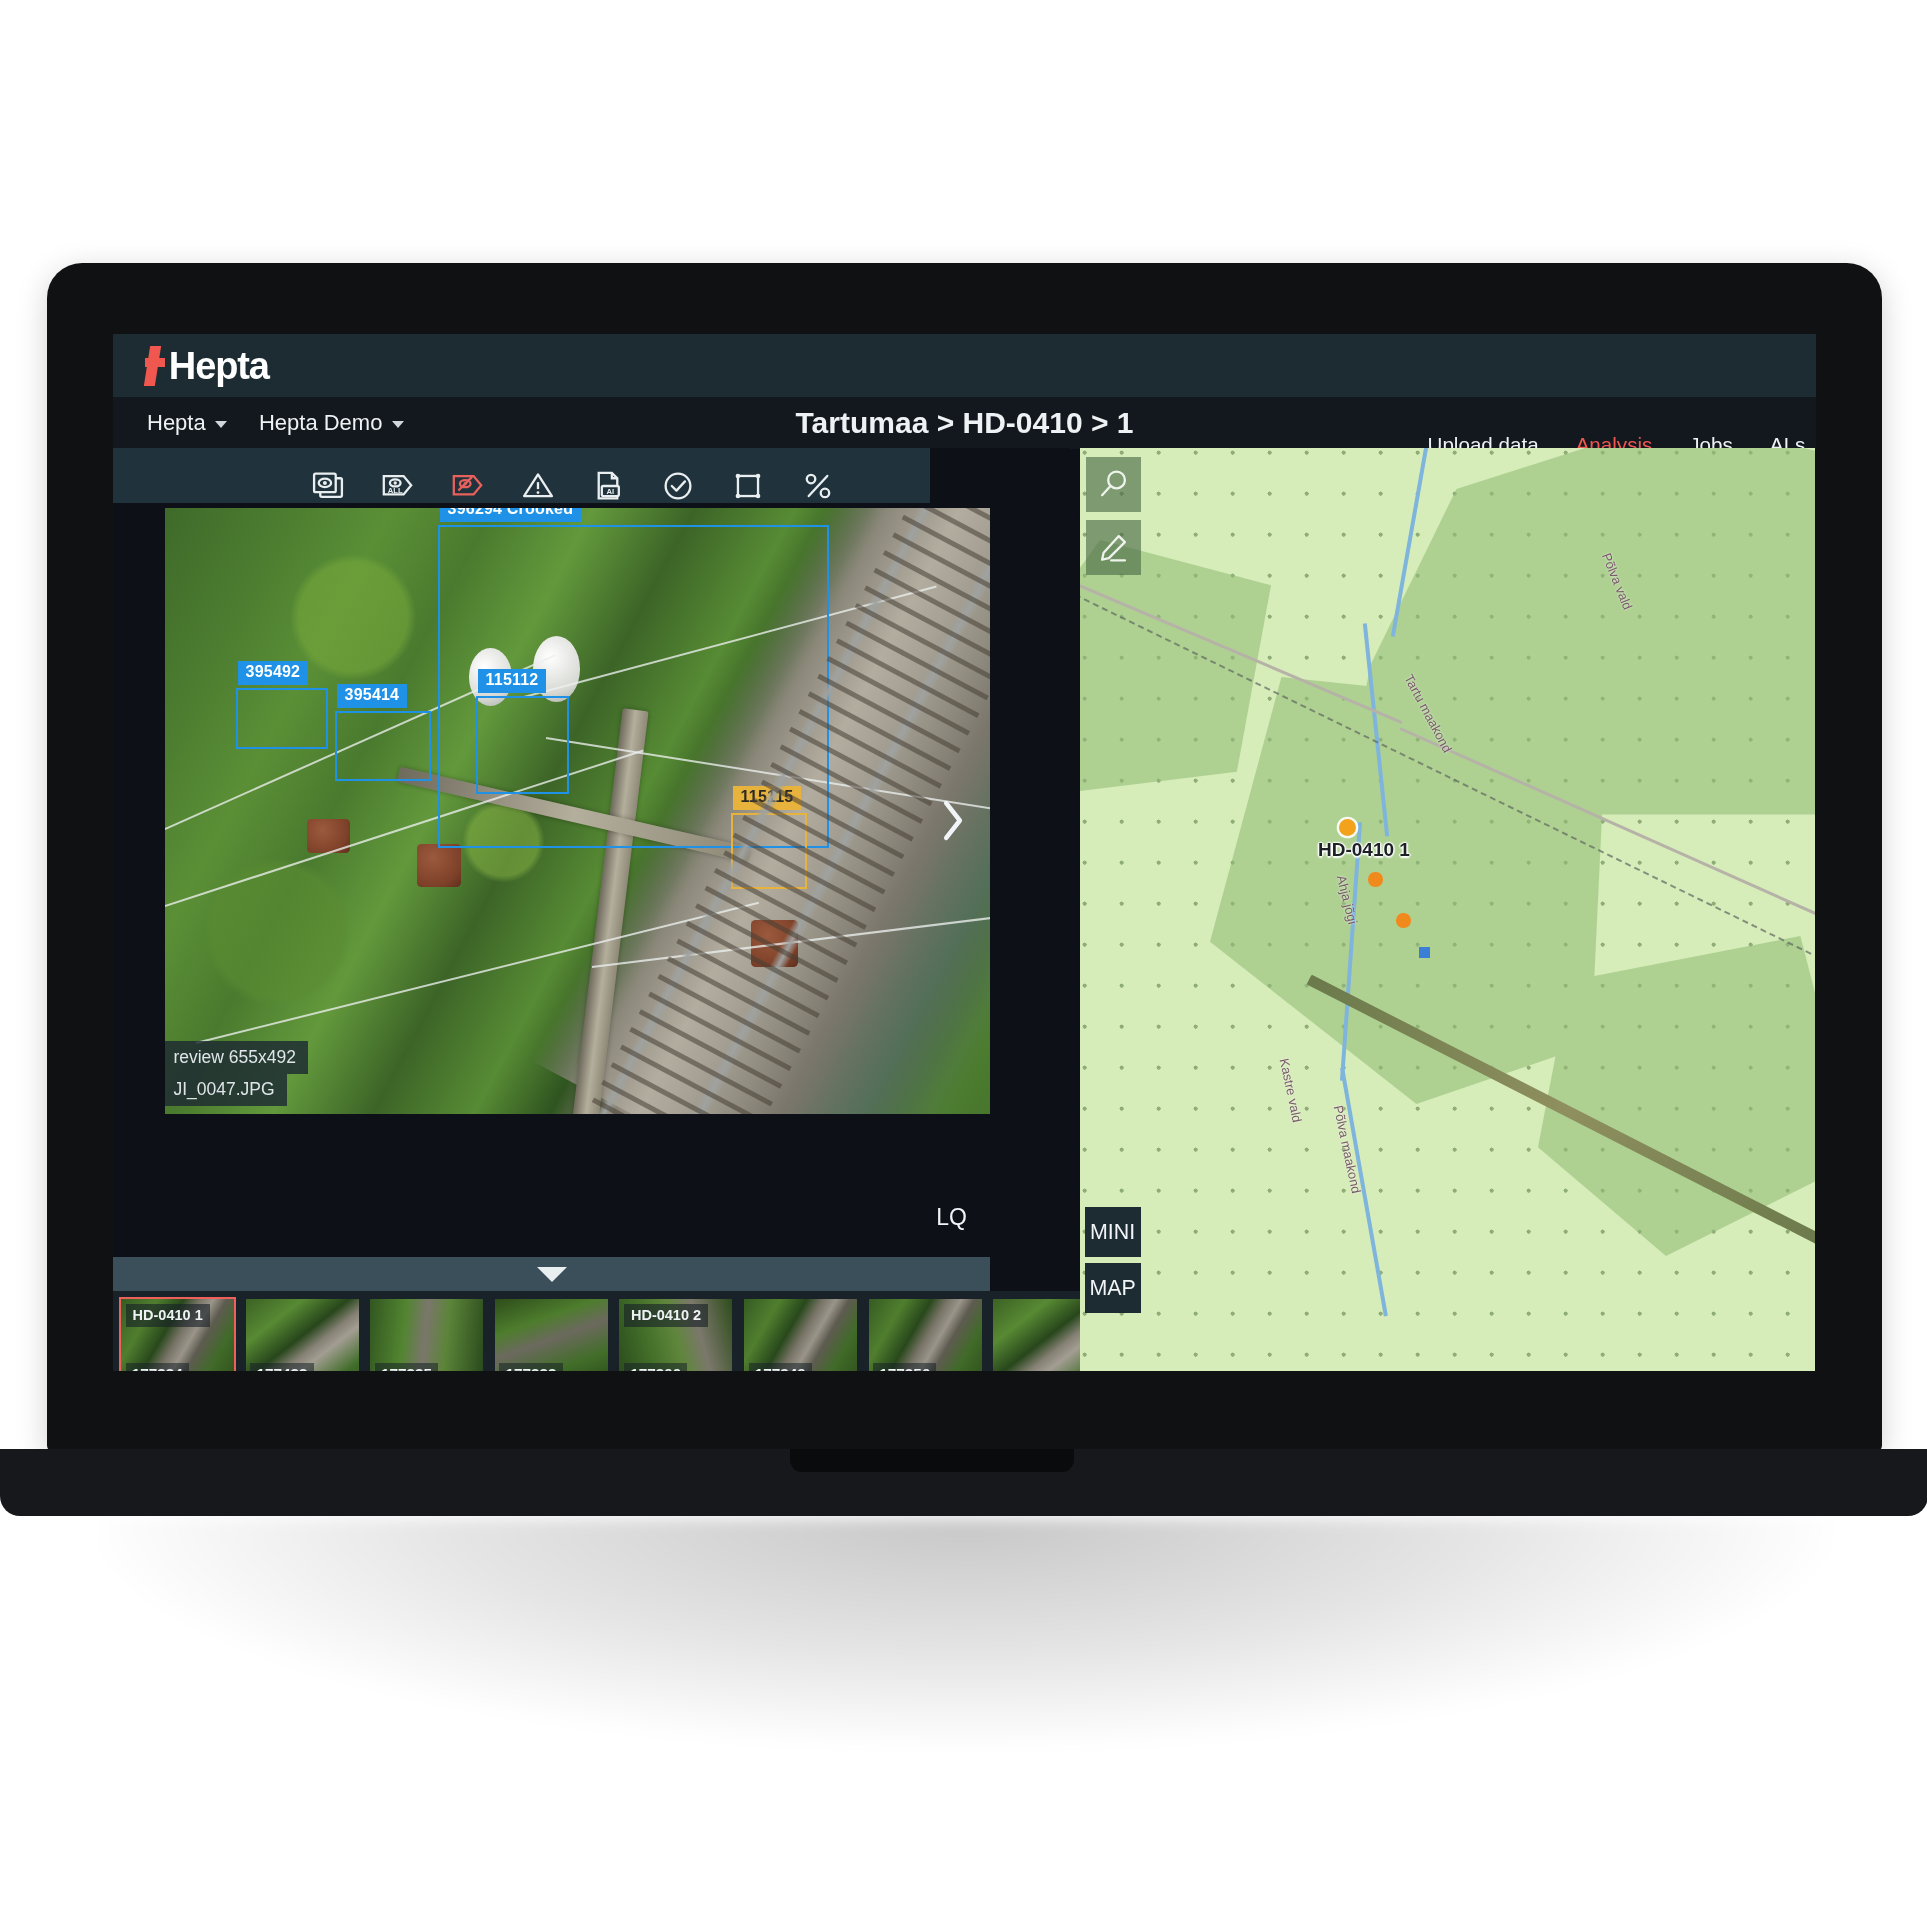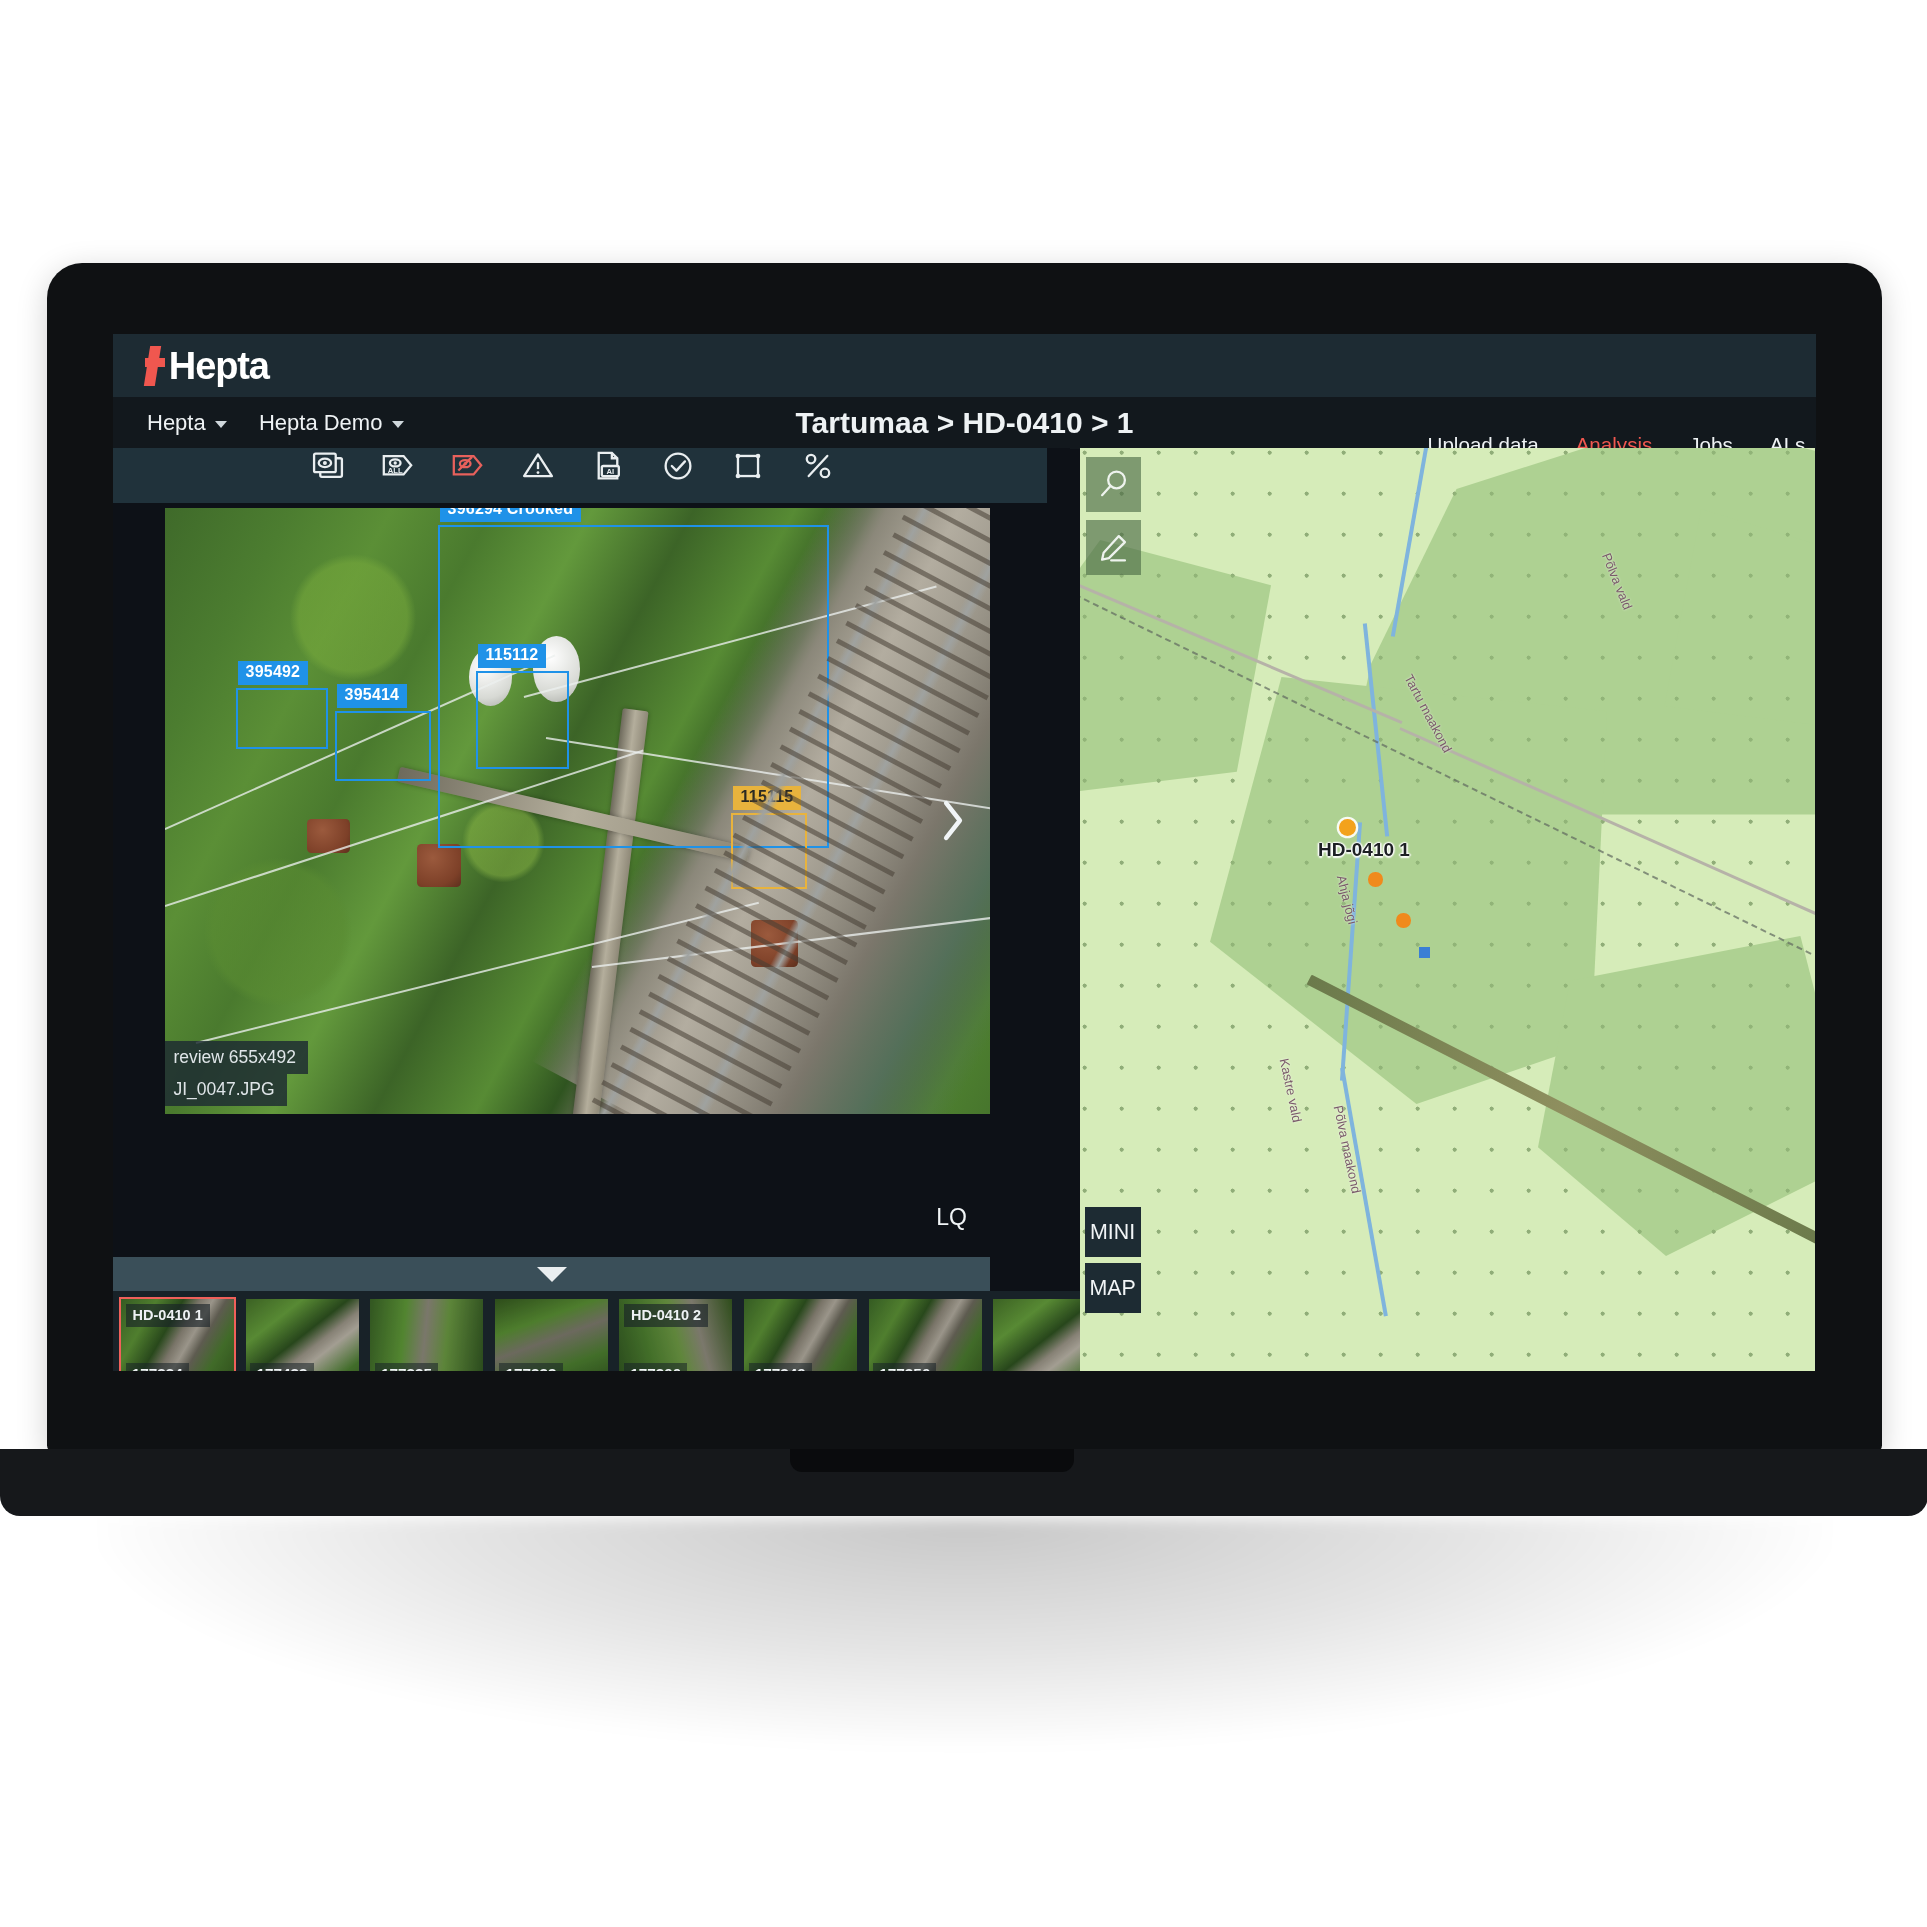--- a/index.html
+++ b/index.html
@@ -142,23 +142,23 @@
   .subnav-link.active { color: #f0574f; }
 
   
   #viewer-panel {
     position: absolute; left: 0; top: 114px;
     width: 957px; height: 923px;
     background: #0d1117;
   }
   #toolbar {
     position: absolute; left: 0; top: 0;
-    width: 934px; height: 55px;
+    width: 817px; height: 55px;
     background: #20323b;
-    display: flex; align-items: flex-start;
+    display: flex; align-items: flex-end;
     padding-left: 197px;
     gap: 35px;
   }
   .tool-btn {
     width: 35px; height: 35px;
     display: flex; align-items: center; justify-content: center;
     cursor: pointer;
   }
   .tool-btn svg { display: block; }
 
@@ -550,21 +550,21 @@
             <div id="anno-layer">
                 <div class="anno-box" style="left: 273px; top: 17px; width: 391px; height: 323px;">
                   <div class="anno-label" style="left: 0px; top: -29px;">396294 Crooked</div>
                 </div>
                 <div class="anno-box" style="left: 71px; top: 180px; width: 92px; height: 61px;">
                   <div class="anno-label" style="left: 0px; top: -29px;">395492</div>
                 </div>
                 <div class="anno-box" style="left: 170px; top: 203px; width: 96px; height: 70px;">
                   <div class="anno-label" style="left: 0px; top: -29px;">395414</div>
                 </div>
-                <div class="anno-box" style="left: 311px; top: 163px; width: 93px; height: 98px;">
+                <div class="anno-box" style="left: 311px; top: 188px; width: 93px; height: 98px;">
                   <div class="anno-label" style="left: 0px; top: -29px;">115112</div>
                 </div>
                 <div class="anno-box amber" style="left: 566px; top: 305px; width: 76px; height: 76px;">
                   <div class="anno-label amber" style="left: 0px; top: -29px;">115115</div>
                 </div>
               </div>
 
             <div id="overlay-preview">review 655x492</div>
             <div id="overlay-filename">JI_0047.JPG</div>
           </div>

